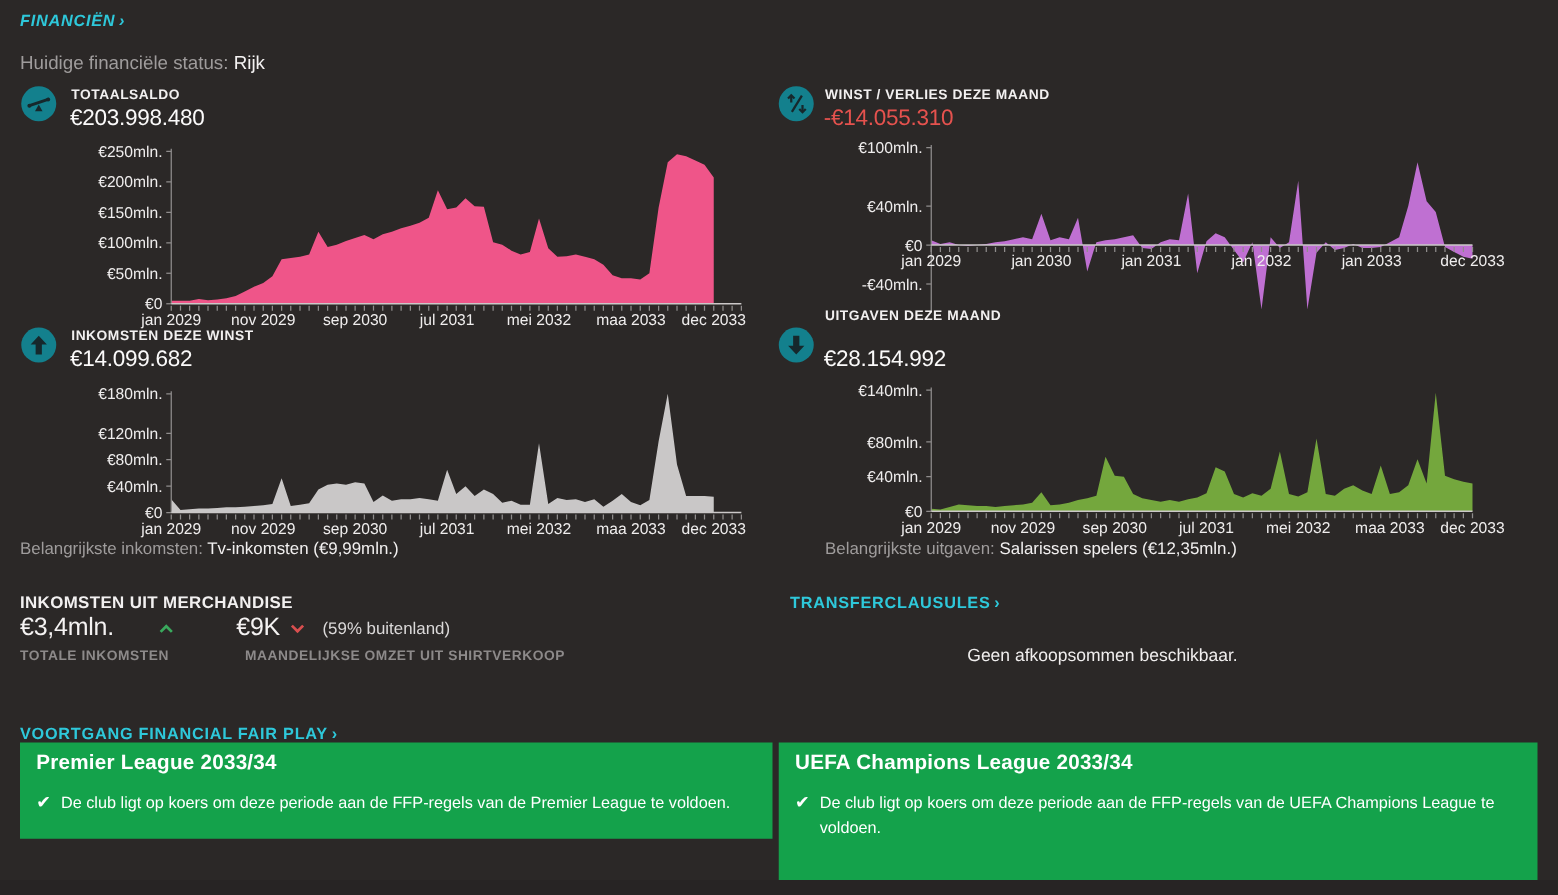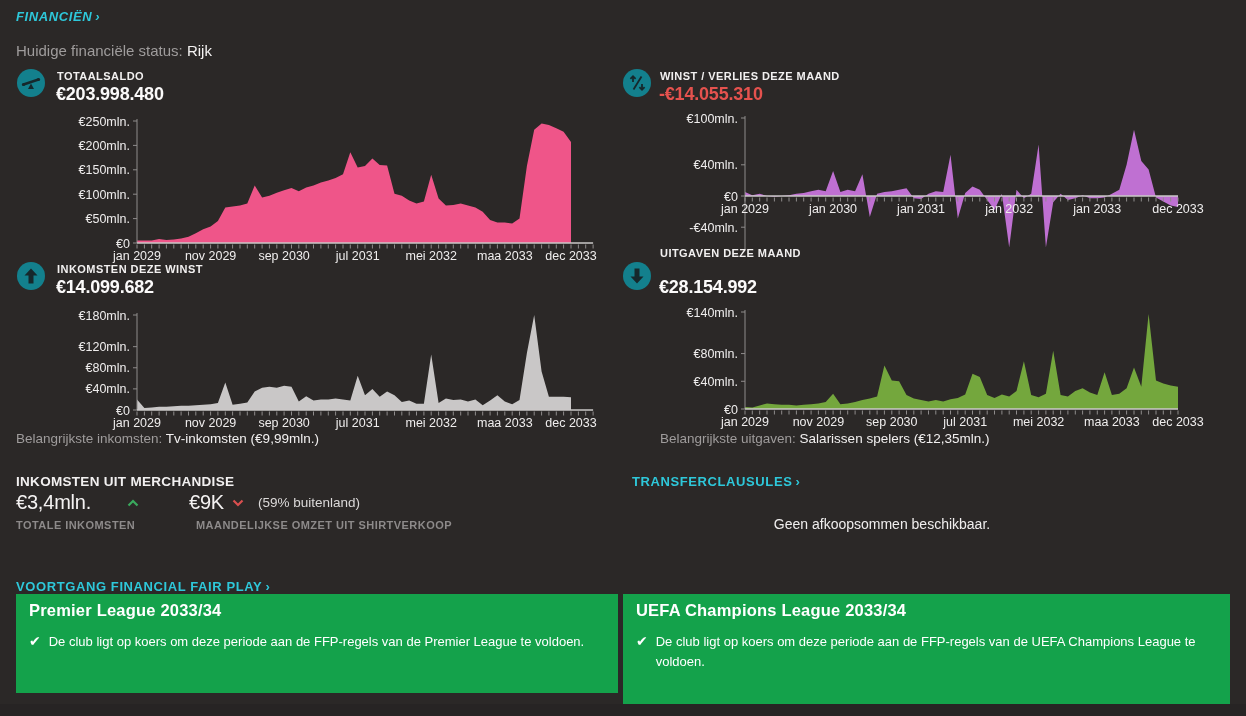--- a/index.html
+++ b/index.html
@@ -4,21 +4,21 @@
 <style>
   html,body{margin:0;padding:0;background:#2b2827;}
   .screen{position:relative;width:1246px;height:716px;background:#2b2827;
           font-family:"Liberation Sans",sans-serif;overflow:hidden;}
   .abs{position:absolute;}
   .link{color:#2ec8da;font-weight:bold;font-size:13px;letter-spacing:.6px;cursor:pointer;}
   .link .chev{margin-left:3px;font-size:13px;font-weight:bold;}
   .status{font-size:15px;color:#9f9c9c;}
   .status .white{color:#f4f2f2;}
   .card-title{font-size:11px;font-weight:bold;color:#f2f0f0;letter-spacing:.45px;}
-  .card-value{font-size:18px;font-weight:bold;color:#fbfafa;letter-spacing:-.2px;}
+  .card-value{font-size:18px;font-weight:normal;color:#fbfafa;letter-spacing:-.2px;}
   .card-value.neg{color:#e5524e;}
   .icon-circle{width:28px;height:28px;border-radius:50%;background:#13808d;
                display:flex;align-items:center;justify-content:center;}
   .footnote{font-size:13.5px;color:#9f9c9c;}
   .footnote .white{color:#f2f0f0;}
   .merch-title{font-size:13.5px;font-weight:bold;color:#f2f0f0;letter-spacing:.3px;}
   .merch-row{display:flex;align-items:center;gap:8px;}
   .merch-value{font-size:20px;color:#f4f2f2;letter-spacing:-.2px;}
   .sub-label{font-size:11px;font-weight:bold;color:#8d8a8a;letter-spacing:.45px;}
   .note{font-size:13.5px;color:#dbd9d9;}
@@ -441,21 +441,21 @@
 
   <div class="abs link" style="left:632px;top:474px;">
     <span>TRANSFERCLAUSULES</span><span class="chev">›</span>
   </div>
   <div class="abs empty-msg" style="left:632px;top:516px;width:500px;">Geen afkoopsommen beschikbaar.</div>
 
   <div class="abs link" style="left:16px;top:579px;">
     <span>VOORTGANG FINANCIAL FAIR PLAY</span><span class="chev">›</span>
   </div>
 
-  <div class="ffp-panel" style="left:16px;top:594px;width:602px;height:99px;">
+  <div class="ffp-panel" style="left:16px;top:594px;width:602px;height:77px;">
     <div class="ffp-title">Premier League 2033/34</div>
     <div class="ffp-body">
       <span class="ffp-check">✔</span>
       <span class="ffp-text">De club ligt op koers om deze periode aan de FFP-regels van de Premier League te voldoen.</span>
     </div>
   </div>
 
   <div class="ffp-panel" style="left:623px;top:594px;width:607px;height:113px;">
     <div class="ffp-title">UEFA Champions League 2033/34</div>
     <div class="ffp-body">

